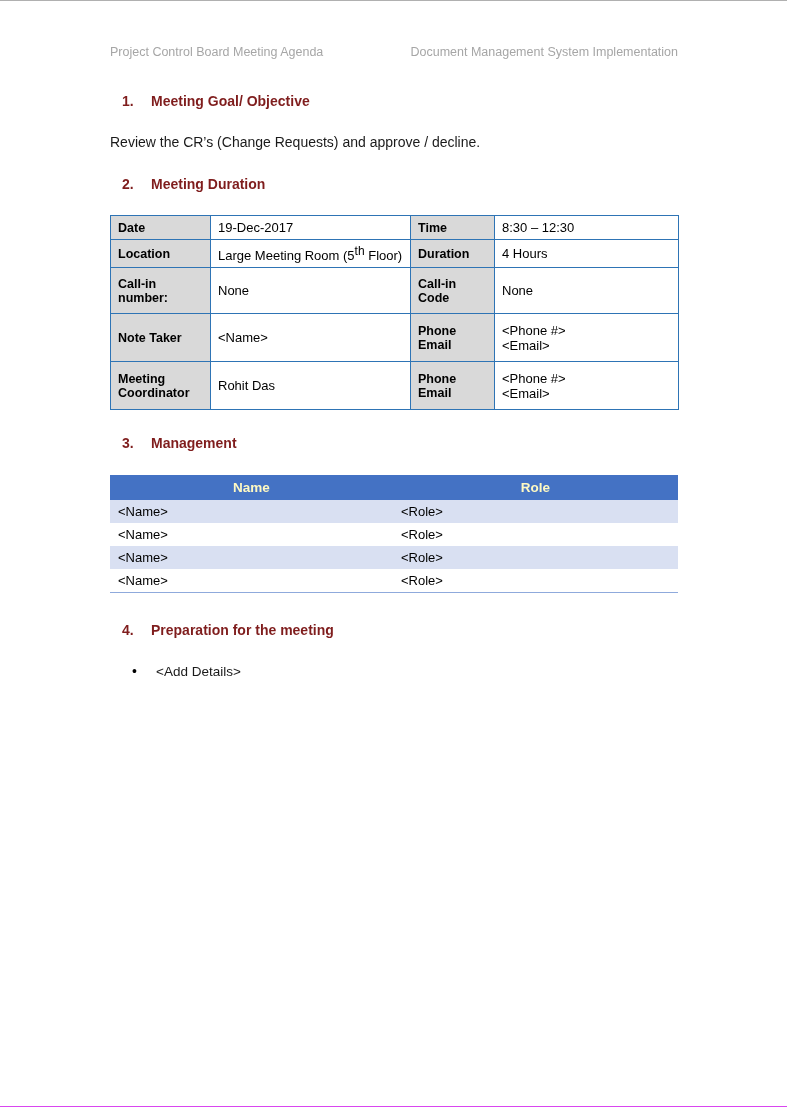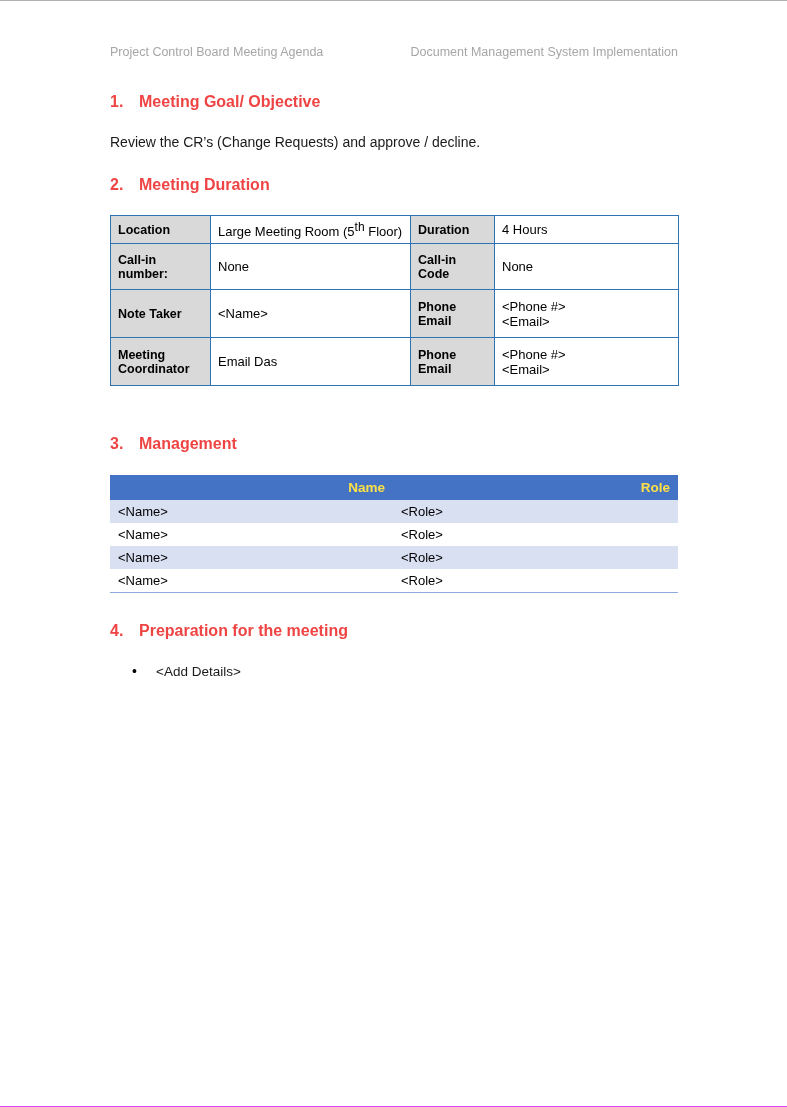--- a/index.html
+++ b/index.html
@@ -36,24 +36,24 @@
     color: #a6a6a6;
     display: flex;
     justify-content: space-between;
     white-space: nowrap;
   }
   .doc-header span { color: #a6a6a6; }
 
   
   .heading {
     position: absolute;
-    left: 110px;
-    font-size: 16px;
+    left: 122px;
+    font-size: 14px;
     font-weight: bold;
-    color: #ef4444;
+    color: #7f1d1d;
     white-space: nowrap;
   }
   .heading .num {
     display: inline-block;
     width: 29px;
   }
 
   
   .para {
     position: absolute;
@@ -118,23 +118,23 @@
   .attendees-table {
     position: absolute;
     left: 110px;
     top: 474px;
     width: 568px;
     font-size: 13px;
     border-bottom: 1px solid #8faadc;
   }
   .attendees-table th {
     background: #4472c4;
-    color: #fde047;
+    color: #fef9c3;
     font-weight: bold;
-    text-align: right;
+    text-align: center;
     padding: 5px 8px;
     font-size: 13.5px;
     border: none;
   }
   .attendees-table td {
     padding: 4px 8px;
     color: #000;
     border: none;
     font-size: 13px;
   }
@@ -180,20 +180,26 @@
 
   <table class="details-table">
     <colgroup>
       <col class="col-a">
         <col class="col-b">
         <col class="col-c">
         <col class="col-d">
     </colgroup>
     <tbody>
       <tr>
+        <td class="lbl">Date</td>
+        <td class="val">19-Dec-2017</td>
+        <td class="lbl">Time</td>
+        <td class="val">8:30 – 12:30</td>
+      </tr>
+      <tr>
         <td class="lbl">Location</td>
         <td class="val"><span>Large Meeting Room (5</span><sup>th</sup><span> Floor)</span></td>
         <td class="lbl">Duration</td>
         <td class="val">4 Hours</td>
       </tr>
       <tr style="height:46px;">
         <td class="lbl" style="width:100px;"><span>Call-in number:</span></td>
         <td class="val">None</td>
         <td class="lbl">Call-in Code</td>
         <td class="val">None</td>
@@ -202,21 +208,21 @@
         <td class="lbl">Note Taker</td>
         <td class="val">&lt;Name&gt;</td>
         <td class="lbl">Phone Email</td>
         <td class="val">
           <div>&lt;Phone #&gt;</div>
           <div>&lt;Email&gt;</div>
         </td>
       </tr>
       <tr style="height:48px;">
         <td class="lbl">Meeting Coordinator</td>
-        <td class="val">Email Das</td>
+        <td class="val">Rohit Das</td>
         <td class="lbl">Phone Email</td>
         <td class="val">
           <div>&lt;Phone #&gt;</div>
           <div>&lt;Email&gt;</div>
         </td>
       </tr>
     </tbody>
   </table>
 
   <div class="heading" style="top:434px;">

